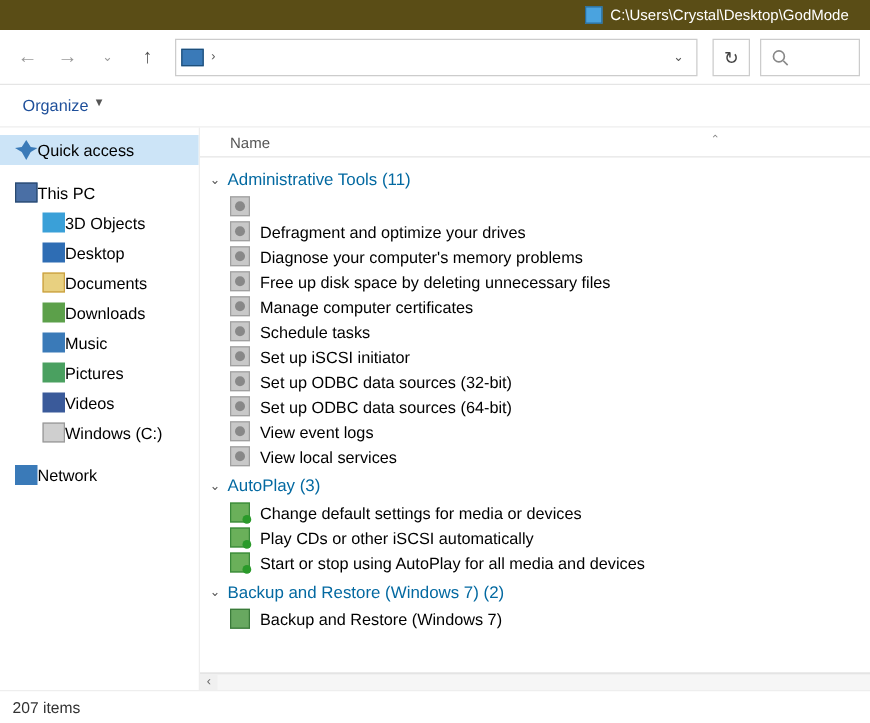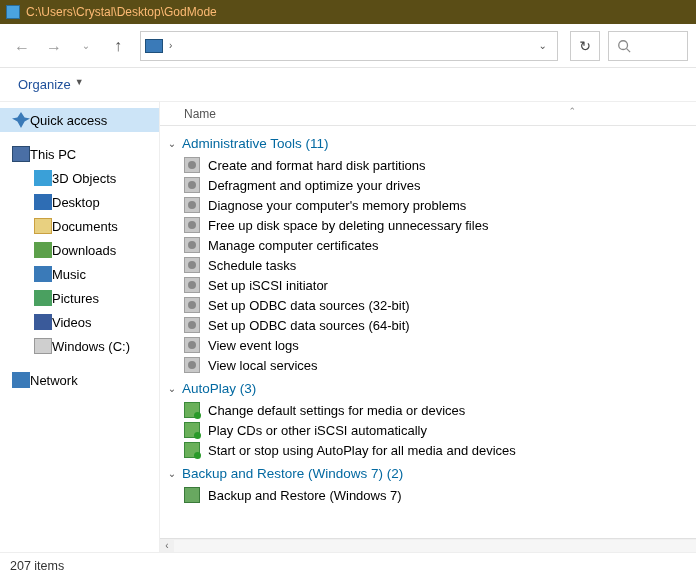--- a/index.html
+++ b/index.html
@@ -1,18 +1,18 @@
 <!DOCTYPE html>
 <html><head>
 <meta charset="utf-8">
 <style>
   * { box-sizing: border-box; margin: 0; padding: 0; font-family: "Segoe UI", Tahoma, sans-serif; }
   body { width: 696px; height: 578px; background: #fff; overflow: hidden; font-size: 12px; color: #000; }
 
-  .titlebar { height: 24px; background: #5a4d16; color: #fdba74; display: flex; align-items: center; padding: 0 6px; gap: 6px; }
+  .titlebar { height: 24px; background: #5a4d16; color: #ffffff; display: flex; align-items: center; padding: 0 17px; gap: 6px; justify-content: flex-end; }
   .titlebar .ticon { width: 14px; height: 14px; background:#4aa3df; display:inline-block; border:1px solid #2a6d9a; }
   .titlebar .ttxt { font-size: 12px; }
 
   .navrow { height: 44px; background: #fff; display: flex; align-items: center; padding: 0 8px; gap: 4px; border-bottom: 1px solid #e5e5e5; }
   .navbtn { width: 28px; height: 28px; display:flex; align-items:center; justify-content:center; color:#9a9a9a; font-size:16px; }
   .navbtn.up { color:#555; }
   .addrbox { flex: 1; height: 30px; border:1px solid #ccc; display:flex; align-items:center; padding:0 4px; gap:4px; margin:0 4px; }
   .addricon { width:18px; height:14px; background:#3a7ab8; display:inline-block; border:1px solid #1e4f7a; }
   .addrcaret { color:#555; font-size:10px; margin-left:2px; }
   .addrspace { flex:1; }
@@ -154,21 +154,20 @@
       <span>Name</span>
       <span class="sortcaret">⌃</span>
     </div>
     <div class="items" id="items-host">
         <div class="grouphdr">
           <span class="chev">⌄</span>
           <span class="gname">Administrative Tools (11)</span>
         </div>
         <div class="grow">
           <span class="ric gear"></span>
-          <span>Create and format hard disk partitions</span>
         </div>
         <div class="grow">
           <span class="ric gear"></span>
           <span>Defragment and optimize your drives</span>
         </div>
         <div class="grow">
           <span class="ric gear"></span>
           <span>Diagnose your computer's memory problems</span>
         </div>
         <div class="grow">

